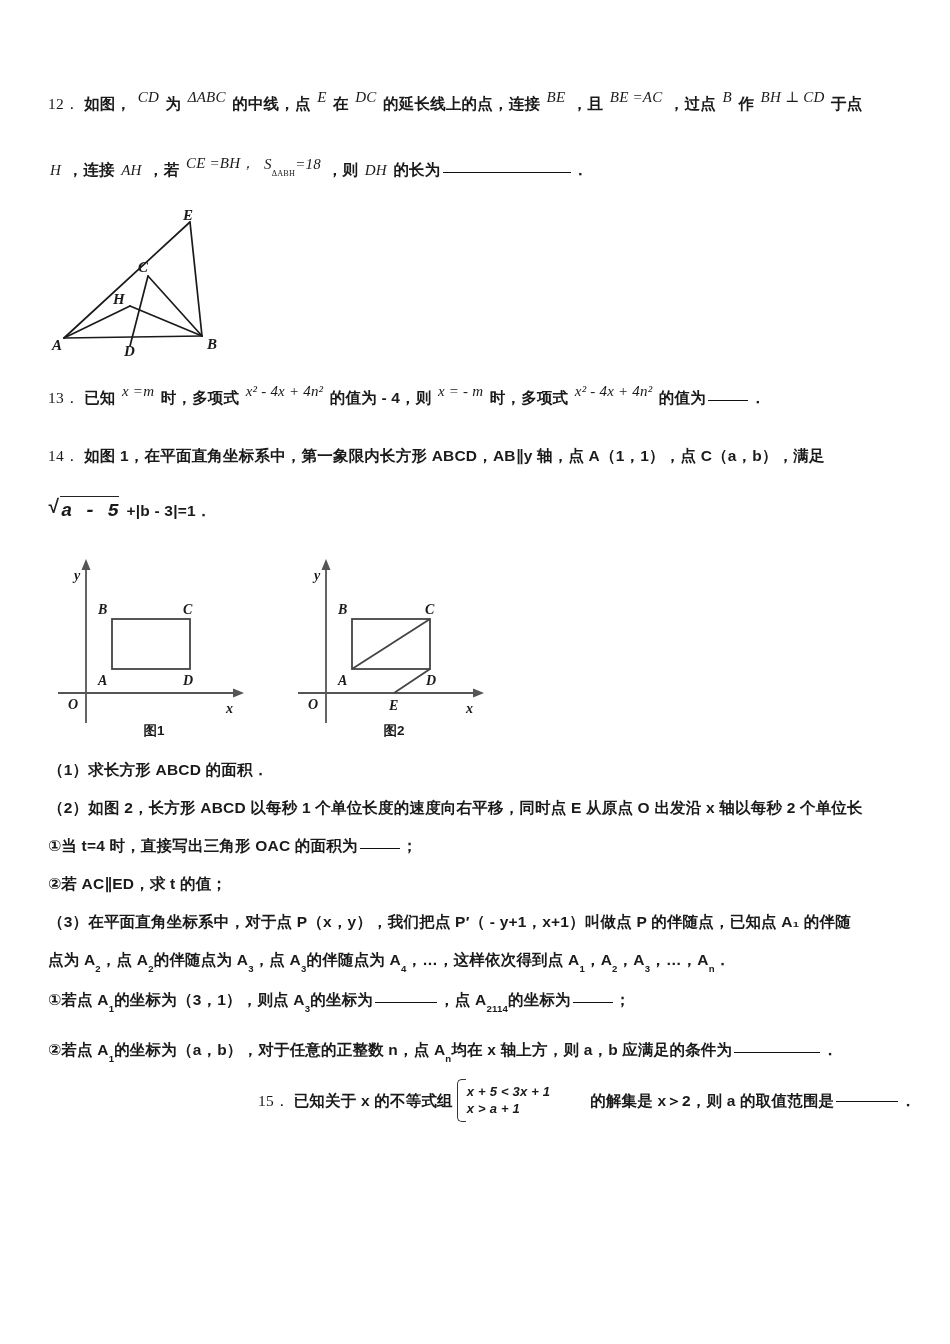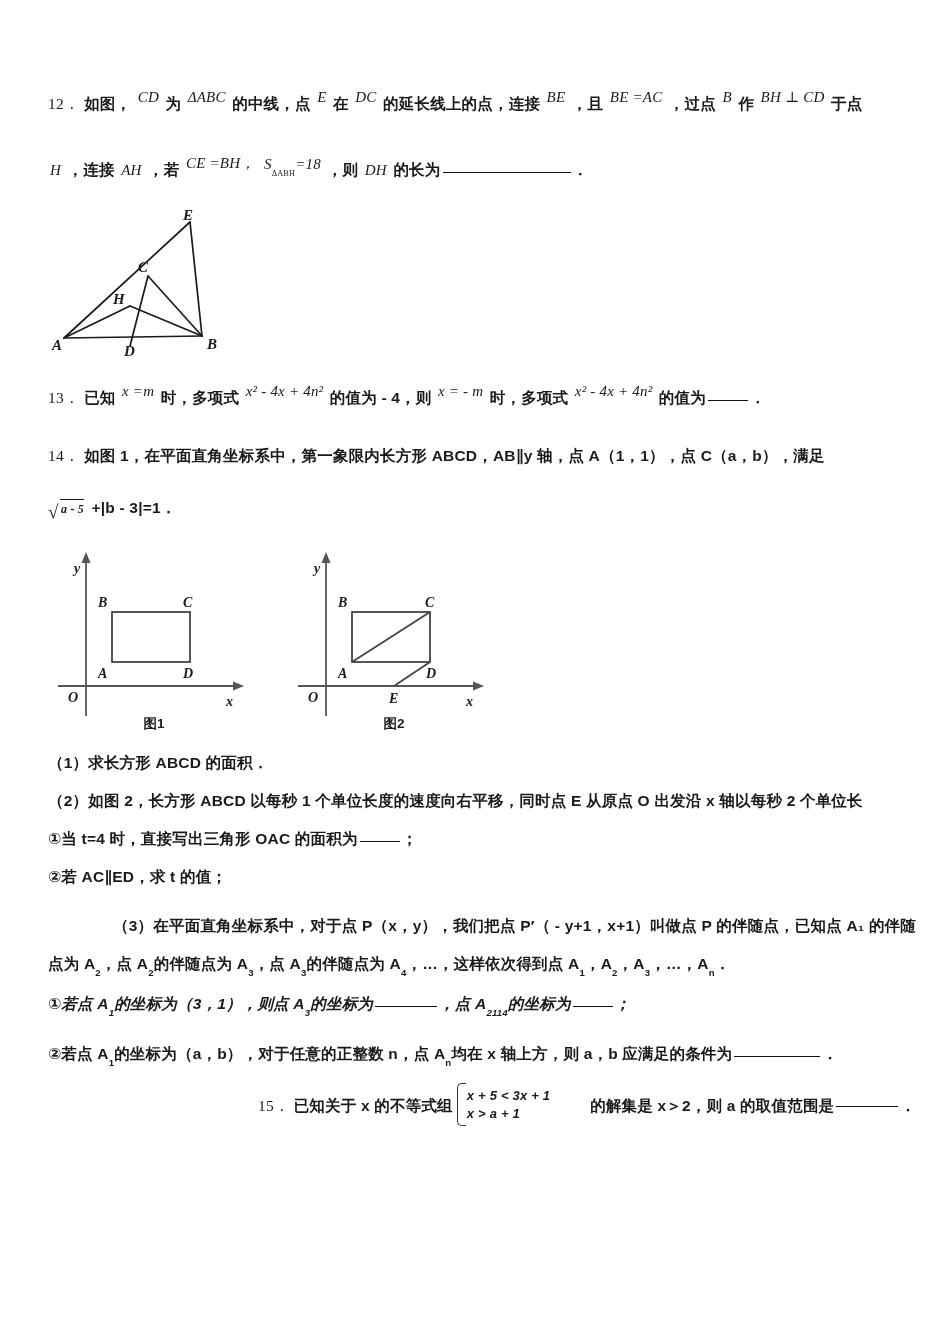--- a/index.html
+++ b/index.html
@@ -94,23 +94,23 @@
     height: 1px;
     vertical-align: 2px;
     margin: 0 2px;
   }
   sub.sb { font-size: 0.62em; position: relative; top: 0.3em; }
 
   
   .radical {
     display: inline-block;
     position: relative;
-    font-family: Liberation Serif, serif;
-    font-style: italic;
-    font-size: 12px;
+    font-family: Liberation Mono, monospace;
+    font-style: italic;
+    font-size: 19px;
     padding-left: 13px;
     padding-top: 1px;
     margin-right: 3px;
   }
   .radical::before {
     content: "√";
     position: absolute;
     left: 0;
     top: -2px;
     font-size: 19px;
@@ -314,27 +314,27 @@
       <div class="line" style="margin-top:18px;">（1）求长方形 ABCD 的面积．</div>
 
       <div class="line" style="margin-top:14px;">（2）如图 2，长方形 ABCD 以每秒 1 个单位长度的速度向右平移，同时点 E 从原点 O 出发沿 x 轴以每秒 2 个单位长</div>
 
       <div class="line" style="margin-top:14px;">
         <span class="cn">①当 t=4 时，直接写出三角形 OAC 的面积为</span><span class="blank-short"></span><span class="cn">；</span>
       </div>
 
       <div class="line" style="margin-top:14px;">②若 AC∥ED，求 t 的值；</div>
 
-      <div class="line" style="margin-top:25px;text-align:right;">（3）在平面直角坐标系中，对于点 P（x，y），我们把点  P′（ - y+1，x+1）叫做点 P 的伴随点，已知点 A₁ 的伴随</div>
+      <div class="line" style="margin-top:14px;">（3）在平面直角坐标系中，对于点 P（x，y），我们把点  P′（ - y+1，x+1）叫做点 P 的伴随点，已知点 A₁ 的伴随</div>
 
       <div class="line" style="margin-top:14px;">
         <span class="cn">点为 A</span><sub class="sb">2</sub><span class="cn">，点 A</span><sub class="sb">2</sub><span class="cn">的伴随点为 A</span><sub class="sb">3</sub><span class="cn">，点 A</span><sub class="sb">3</sub><span class="cn">的伴随点为 A</span><sub class="sb">4</sub><span class="cn">，…，这样依次得到点 A</span><sub class="sb">1</sub><span class="cn">，A</span><sub class="sb">2</sub><span class="cn">，A</span><sub class="sb">3</sub><span class="cn">，…，A</span><sub class="sb">n</sub><span class="cn">．</span>
       </div>
 
-      <div class="line" style="margin-top:14px;font-style:italic;">
+      <div class="line" style="margin-top:14px;">
         <span class="cn">①若点 A</span><sub class="sb">1</sub><span class="cn">的坐标为（3，1），则点  A</span><sub class="sb">3</sub><span class="cn">的坐标为</span><span class="blank-med"></span><span class="cn">，点 A</span><sub class="sb">2114</sub><span class="cn">的坐标为</span><span class="blank-short"></span><span class="cn">；</span>
       </div>
 
       <div class="line" style="margin-top:24px;">
         <span class="cn">②若点 A</span><sub class="sb">1</sub><span class="cn">的坐标为（a，b），对于任意的正整数  n，点 A</span><sub class="sb">n</sub><span class="cn">均在 x 轴上方，则 a，b 应满足的条件为</span><span class="blank-xl"></span><span class="cn">．</span>
       </div>
     </div>
 
     <div class="q-block" style="margin-top:20px;">
       <div class="line" style="display:flex; align-items:center;justify-content:flex-end;">

